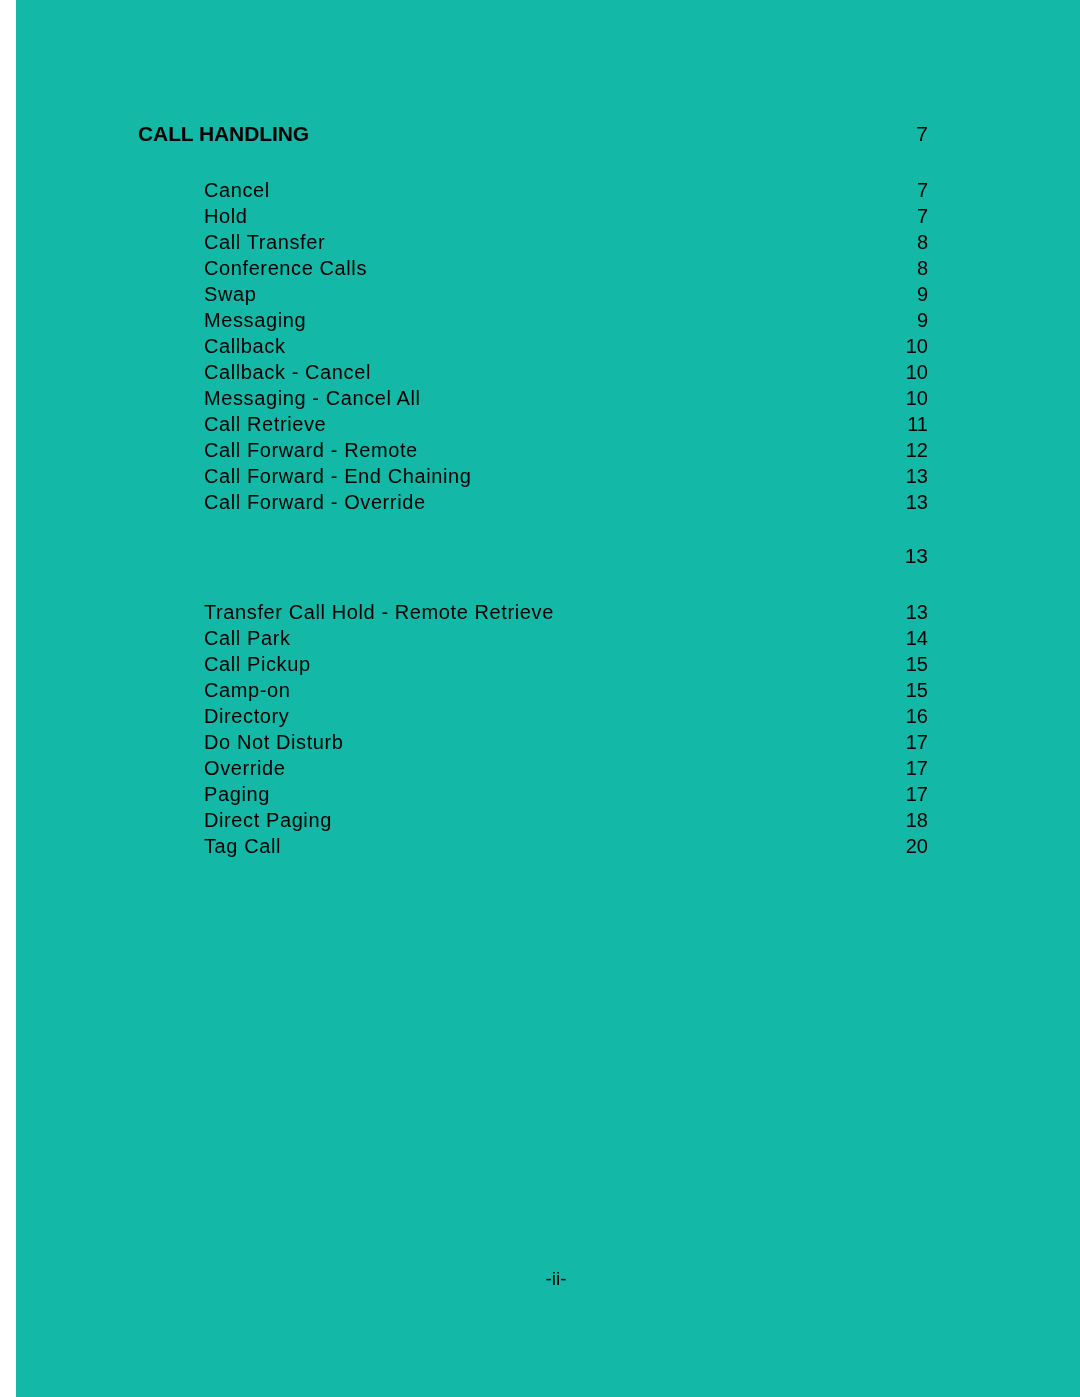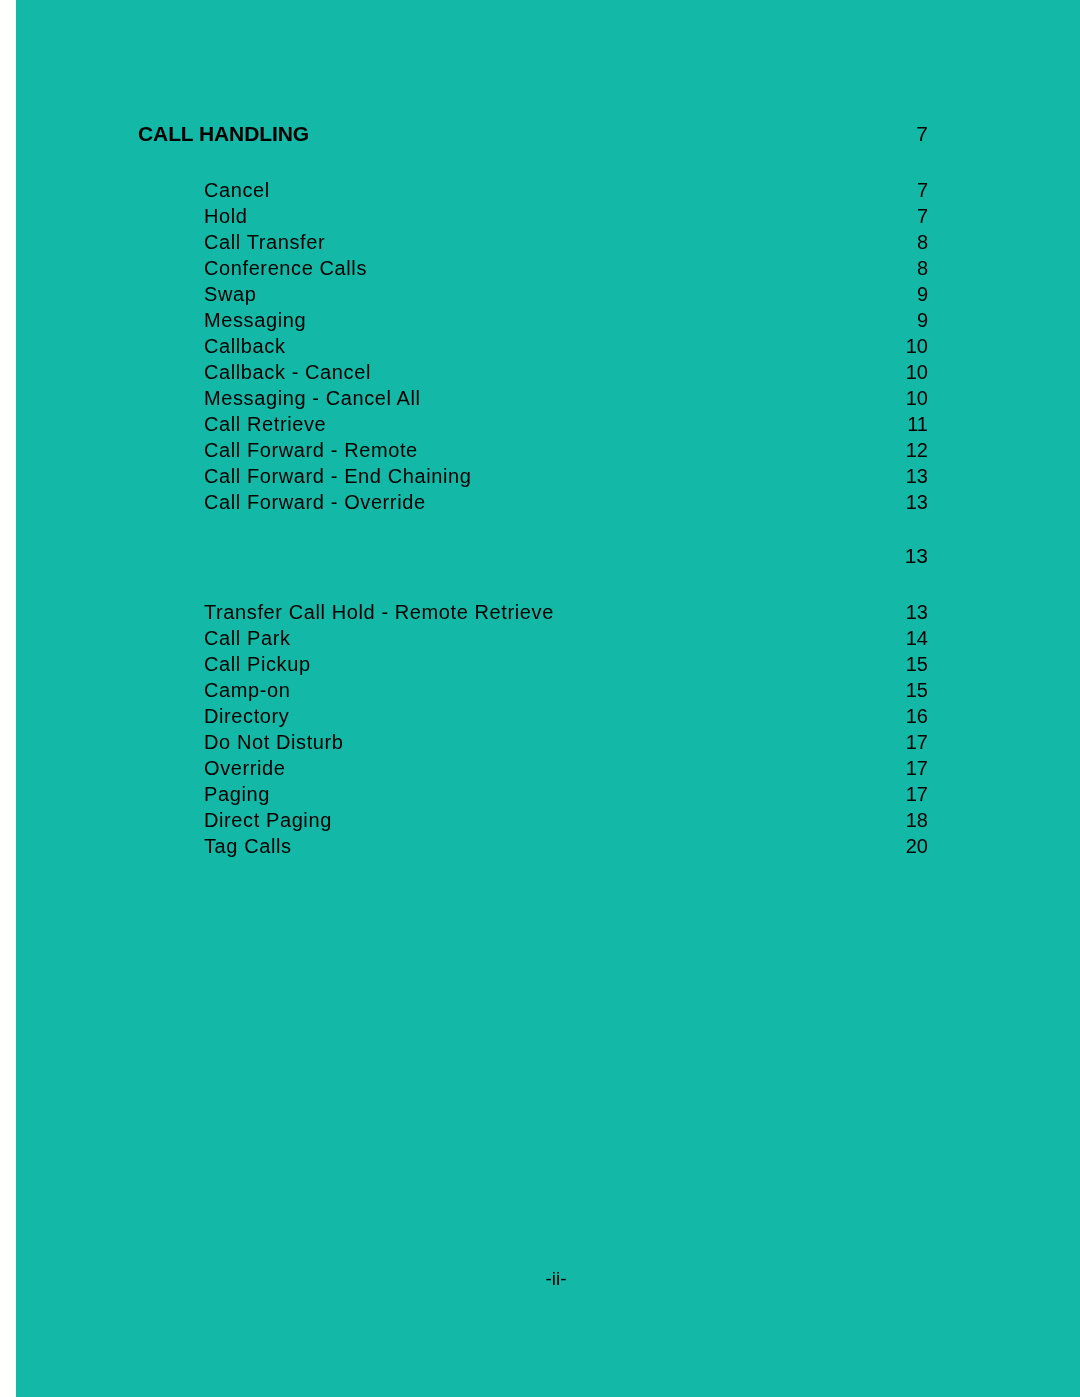--- a/index.html
+++ b/index.html
@@ -236,21 +236,21 @@
           <span class="label">Paging</span>
           <span class="dots"></span>
           <span class="page-num">17</span>
         </div>
         <div class="entry">
           <span class="label">Direct Paging</span>
           <span class="dots"></span>
           <span class="page-num">18</span>
         </div>
         <div class="entry">
-          <span class="label">Tag Calls</span>
+          <span class="label">Tag Call</span>
           <span class="dots"></span>
           <span class="page-num">20</span>
         </div>
       </div>
     </div>
 
   </div>
 
   <div class="footer">
     <span>-ii-</span>

